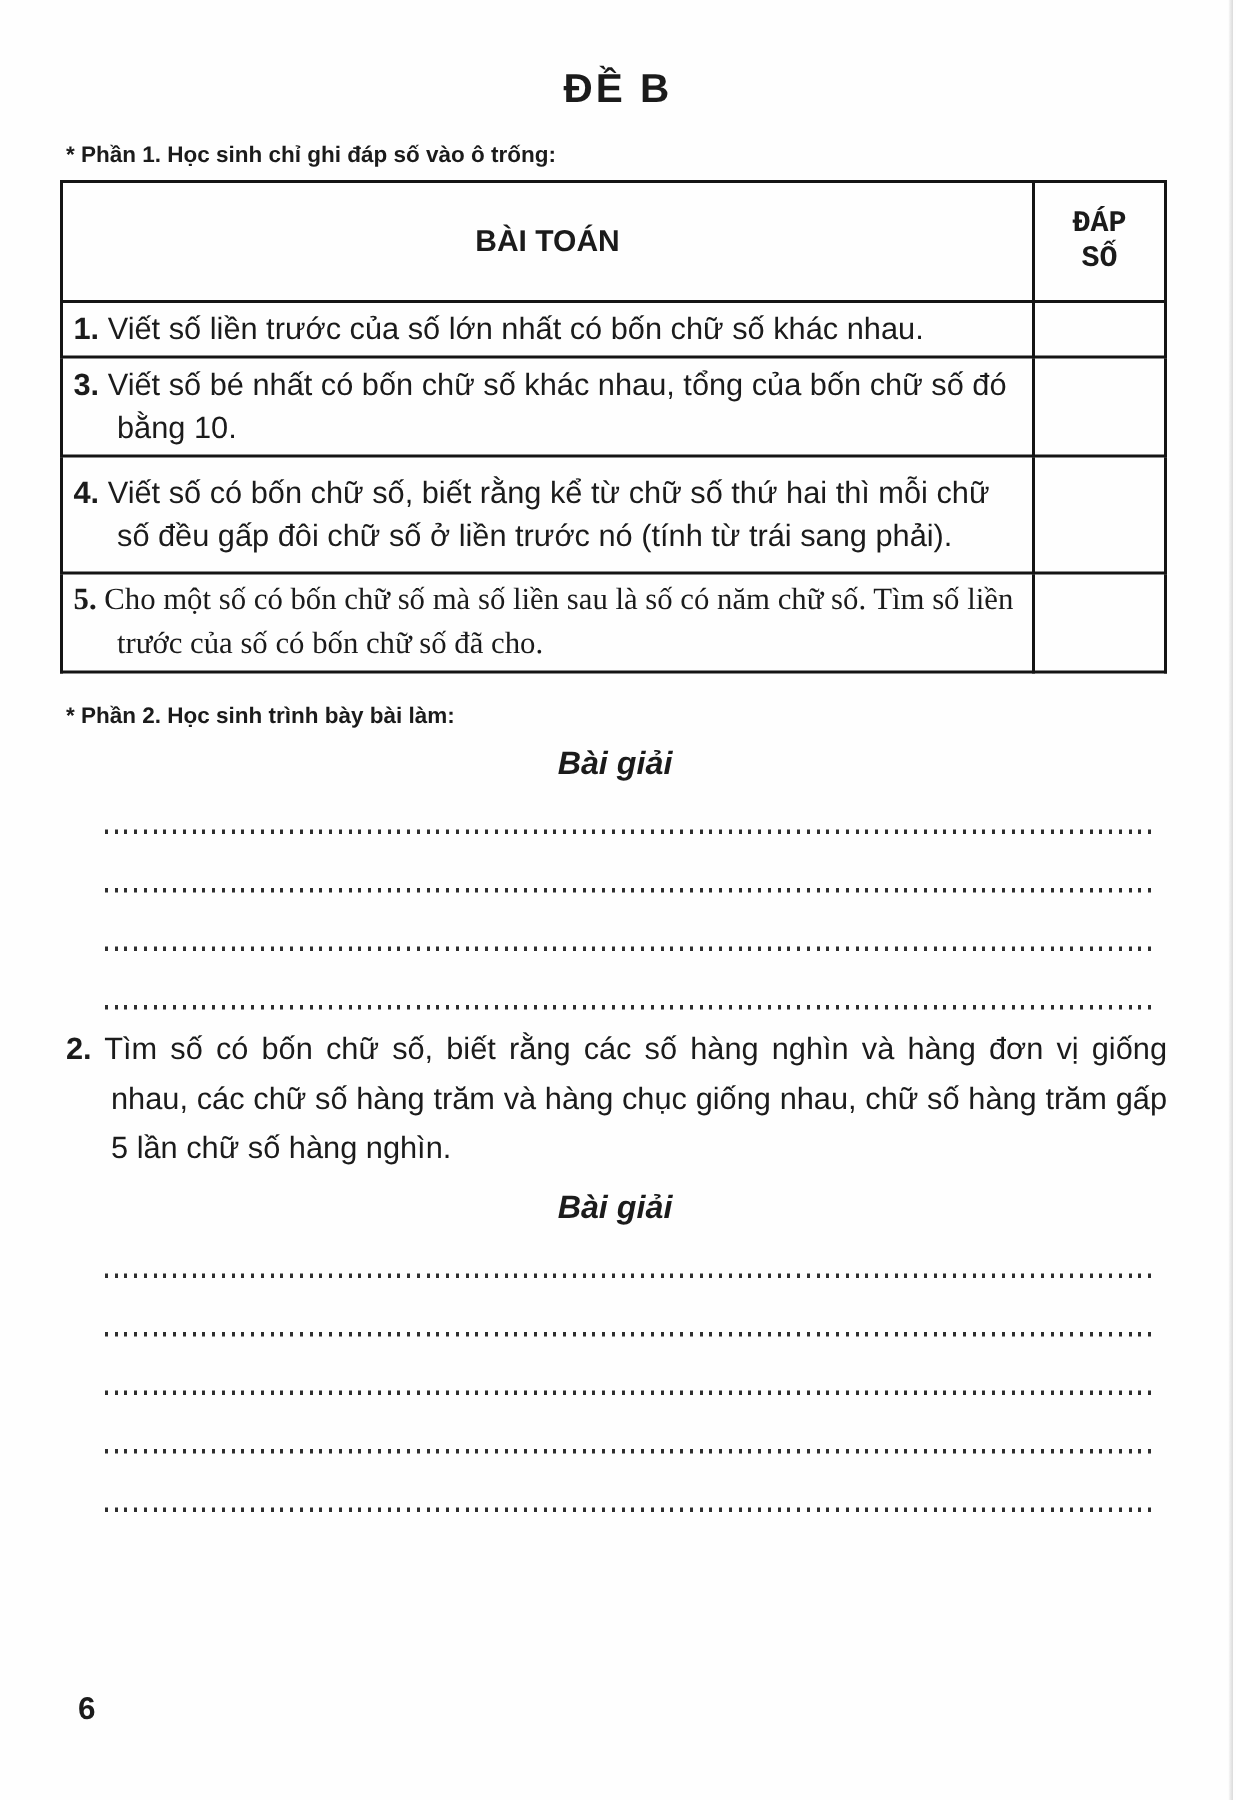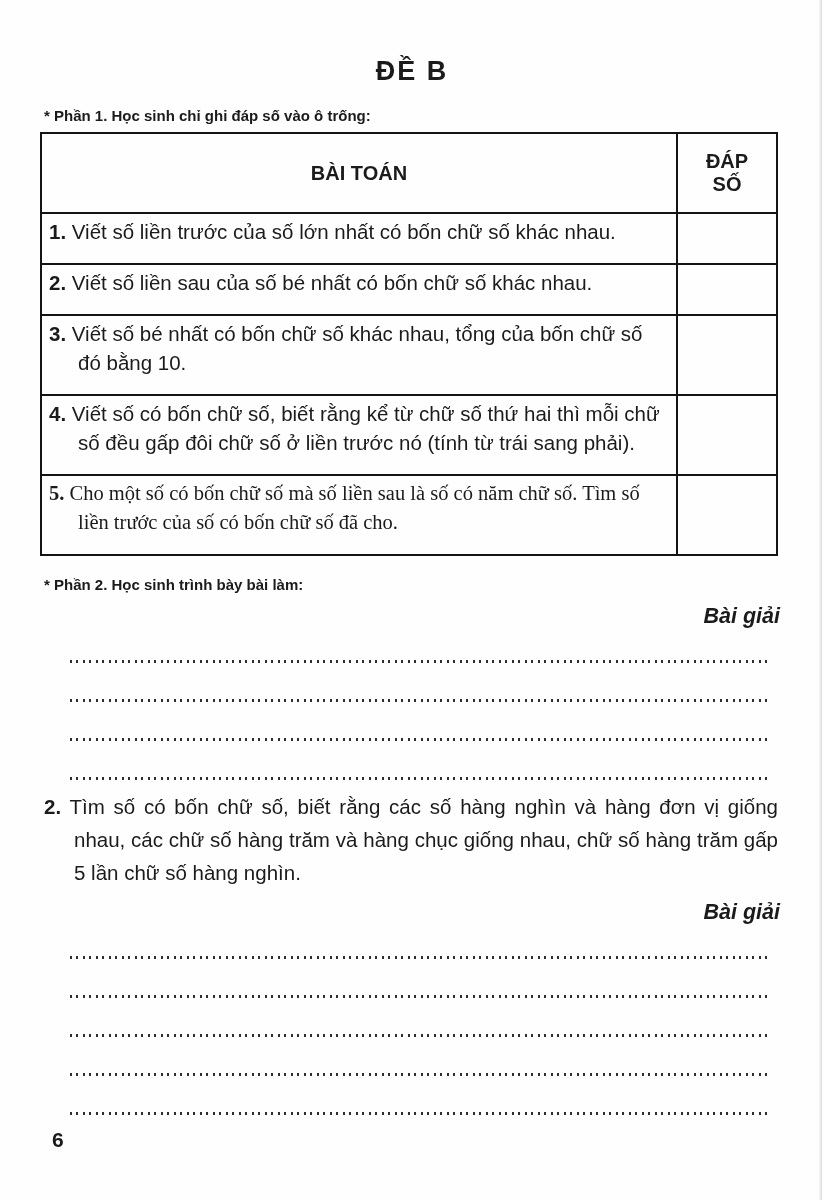--- a/index.html
+++ b/index.html
@@ -14,21 +14,21 @@
     overflow: hidden;
   }
   .scan-edge {
     position: absolute;
     top: 0; right: 2px;
     width: 3px; height: 100%;
     background: linear-gradient(to right, rgba(0,0,0,0.02), rgba(0,0,0,0.14));
   }
   .title {
     text-align: center;
-    padding-top: 56px;
+    padding-top: 44px;
     font-size: 27px;
     font-weight: bold;
     letter-spacing: 2px;
   }
   .content { margin: 0 44px 0 40px; }
 
   .section-heading {
     font-size: 15px;
     font-weight: bold;
     margin: 20px 0 8px 4px;
@@ -42,47 +42,47 @@
   .exam-table th, .exam-table td {
     border: 2.4px solid #141414;
   }
   .exam-table th {
     font-size: 20px;
     font-weight: bold;
     height: 34px;
     text-align: center;
     padding: 16px;
   }
-  .exam-table th.col-answer { width: 100px; }
+  .exam-table th.col-answer { width: 88px; font-family: Liberation Mono, monospace; }
   .exam-table td.q {
     font-size: 20.5px;
     line-height: 29px;
-    padding: 3px 6px 17px 36px;
+    padding: 3px 6px 3px 36px;
     text-indent: -29px;
     vertical-align: middle;
   }
   .exam-table td.q .num { font-weight: bold; }
   .exam-table tr.r1 td, .exam-table tr.r2 td { height: 34px; }
   .exam-table tr.r3 td { height: 60px; }
-  .exam-table tr.r4 td { height: 68px; }
+  .exam-table tr.r4 td { height: 78px; }
   .exam-table tr.r5 td { height: 59px; font-family: Liberation Serif, serif; }
   .exam-table td.a { background: #fefefe; }
 
   .problem {
     font-size: 20.5px;
     line-height: 33px;
     text-align: justify;
     margin: 10px 2px 0 4px;
     padding-left: 30px;
     text-indent: -30px;
   }
   .problem .num { font-weight: bold; }
 
   .solution-label {
-    text-align: right;
+    text-align: center;
     font-weight: bold;
     font-style: italic;
     font-size: 21.5px;
     margin: 11px 0 6px 0;
   }
 
   .answer-lines { margin: 4px 8px 0 30px; }
   .answer-line {
     height: 39px;
     background-image: repeating-linear-gradient(90deg, #2e2e2e 0 2px, transparent 2px 6.5px);
@@ -113,24 +113,20 @@
     <table class="exam-table">
       <thead>
         <tr>
           <th class="col-problem">BÀI TOÁN</th>
           <th class="col-answer">ĐÁP SỐ</th>
         </tr>
       </thead>
       <tbody>
         <tr class="r1">
           <td class="q"><span class="num">1.</span> <span>Viết số liền trước của số lớn nhất có bốn chữ số khác nhau.</span></td>
-          <td class="a"></td>
-        </tr>
-        <tr class="r2">
-          <td class="q"><span class="num">2.</span> <span>Viết số liền sau của số bé nhất có bốn chữ số khác nhau.</span></td>
           <td class="a"></td>
         </tr>
         <tr class="r3">
           <td class="q"><span class="num">3.</span> <span>Viết số bé nhất có bốn chữ số khác nhau, tổng của bốn chữ số đó bằng 10.</span></td>
           <td class="a"></td>
         </tr>
         <tr class="r4">
           <td class="q"><span class="num">4.</span> <span>Viết số có bốn chữ số, biết rằng kể từ chữ số thứ hai thì mỗi chữ số đều gấp đôi chữ số ở liền trước nó (tính từ trái sang phải).</span></td>
           <td class="a"></td>
         </tr>

